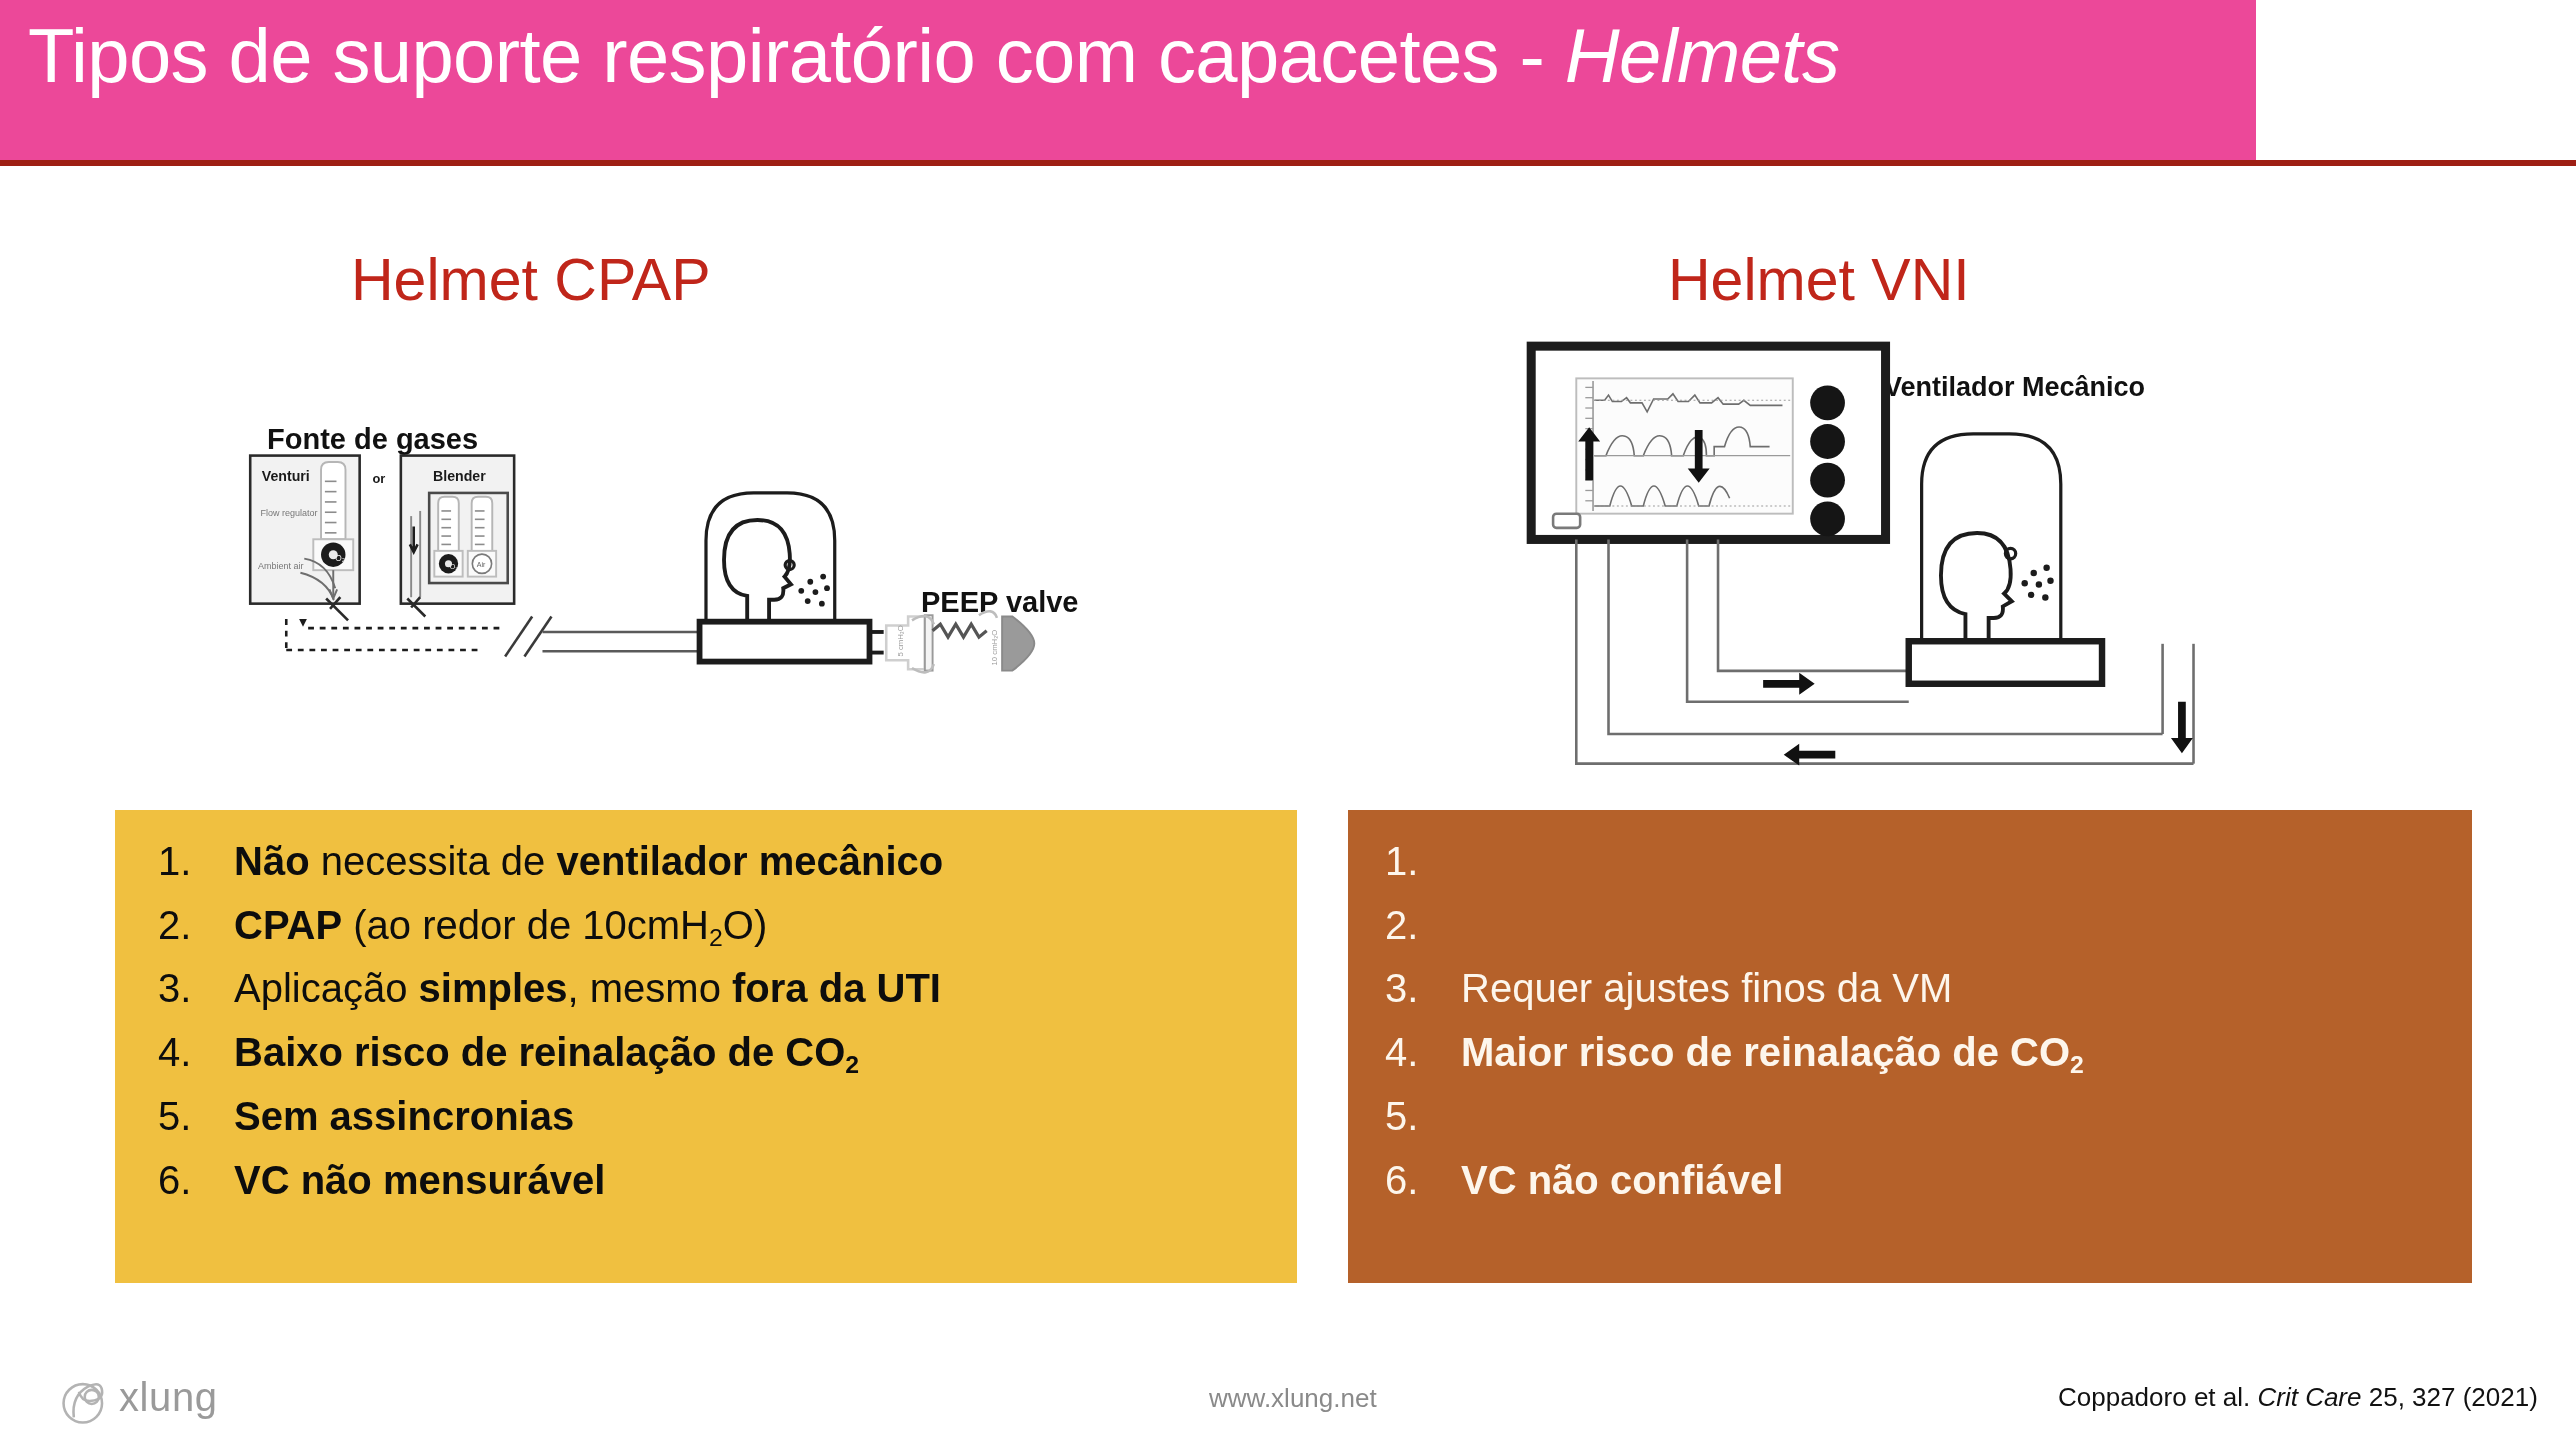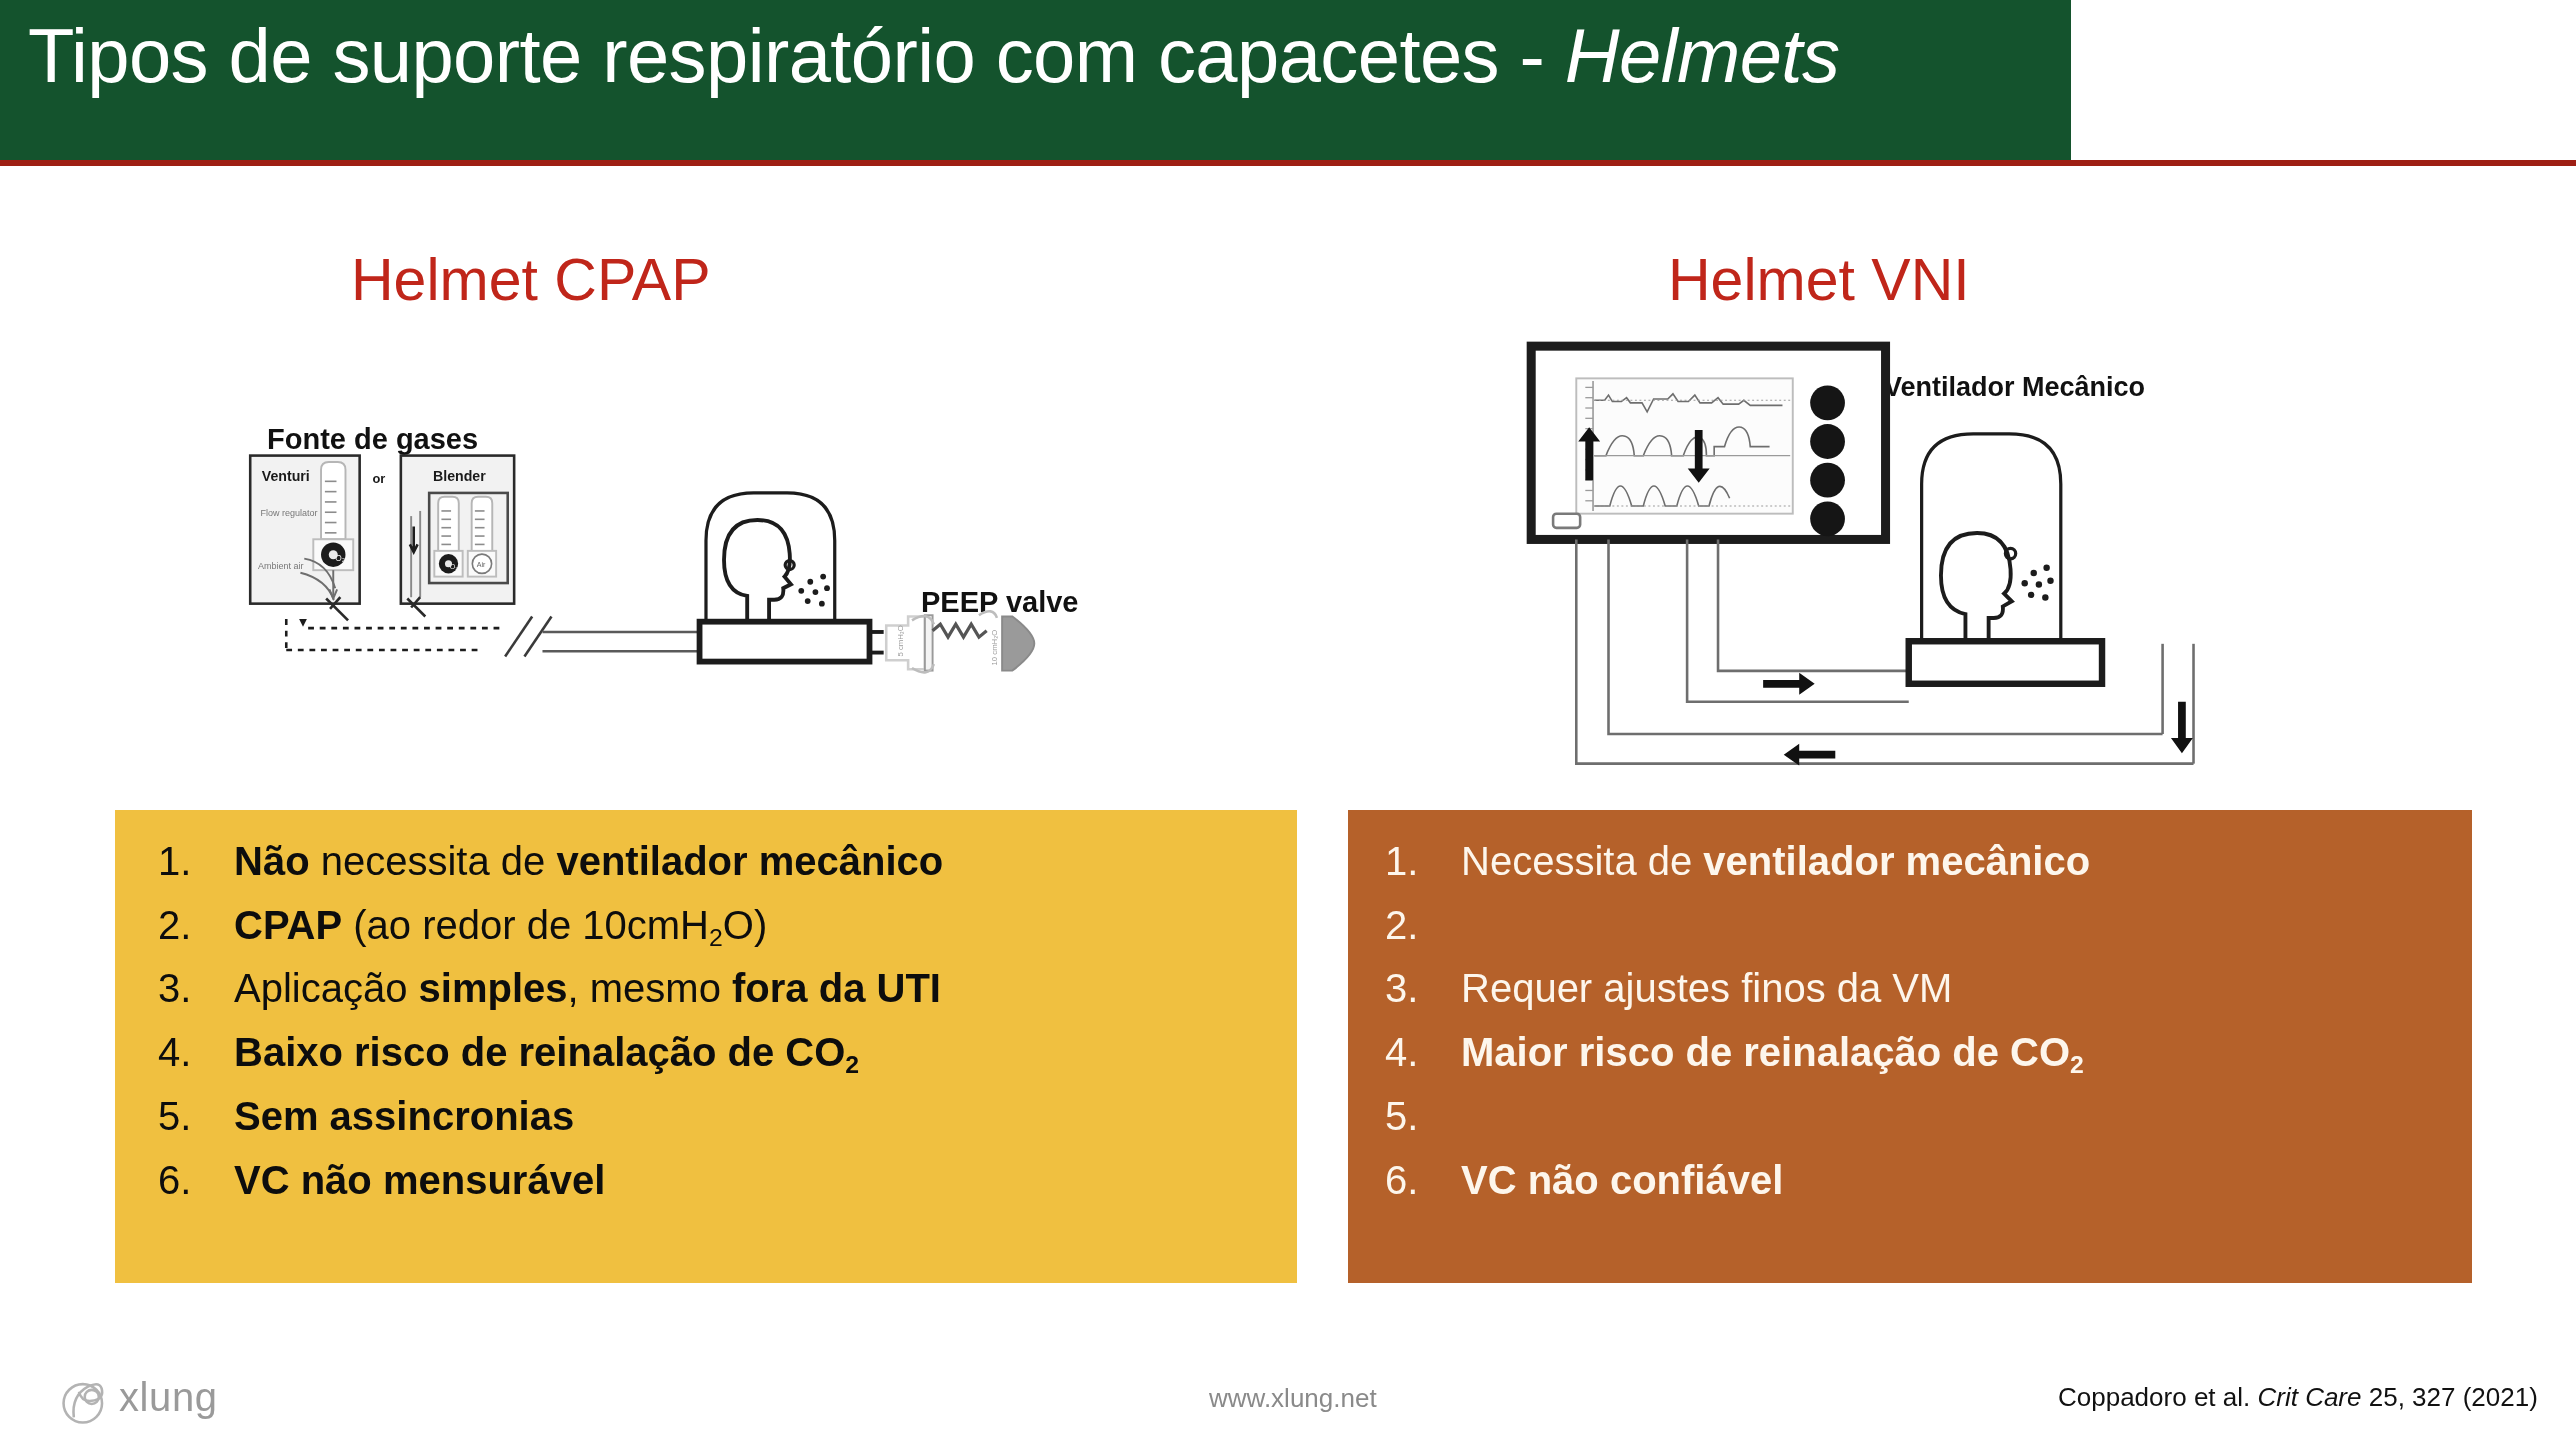--- a/index.html
+++ b/index.html
@@ -3,22 +3,22 @@
 <meta charset="utf-8">
 <style>
   html,body{margin:0;padding:0;background:#fff;}
   body{
     width:2576px;height:1449px;position:relative;overflow:hidden;
     font-family:"Liberation Sans",sans-serif;
   }
 
   
   #title-bar{
-    position:absolute;left:0;top:0;width:2071px;height:166px;
-    background:#14532d;
+    position:absolute;left:0;top:0;width:2256px;height:166px;
+    background:#ec4899;
   }
   #title-bar .rule{
     position:absolute;left:0;top:160px;width:2576px;height:6.4px;background:#9E1F14;
   }
   #page-title{
     position:absolute;left:28px;top:15.5px;
     font-size:76px;line-height:1.05;color:#FFFFFF;font-weight:400;
     letter-spacing:-0.6px;white-space:nowrap;
   }
   #page-title .em{font-style:italic;}
@@ -333,21 +333,20 @@
   </div>
   <div class="list-row">
     <span class="list-num">6.</span>
     <span class="list-text"><span class="b">VC não mensurável</span></span>
   </div>
 </div>
 
 <div class="list-box" id="box-vni">
   <div class="list-row">
     <span class="list-num">1.</span>
-    <span class="list-text">Necessita de <span class="b">ventilador mecânico</span></span>
   </div>
   <div class="list-row">
     <span class="list-num">2.</span>
   </div>
   <div class="list-row">
     <span class="list-num">3.</span>
     <span class="list-text">Requer ajustes finos da VM</span>
   </div>
   <div class="list-row">
     <span class="list-num">4.</span>

